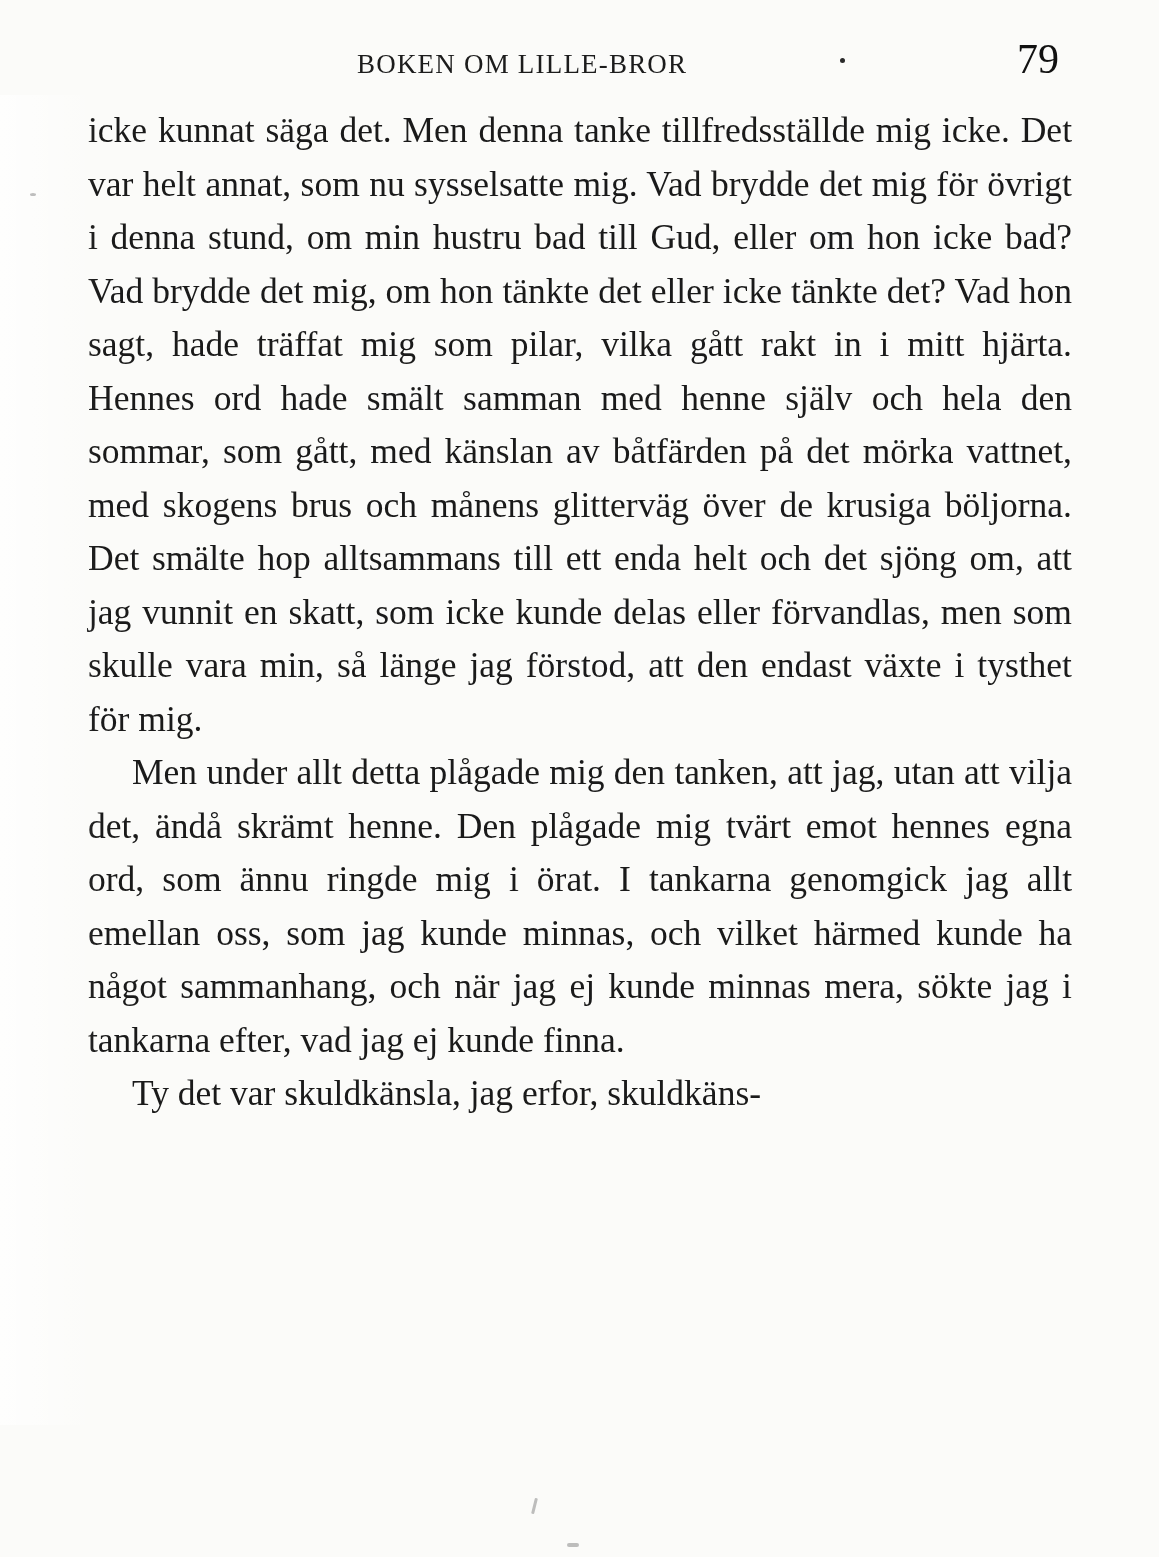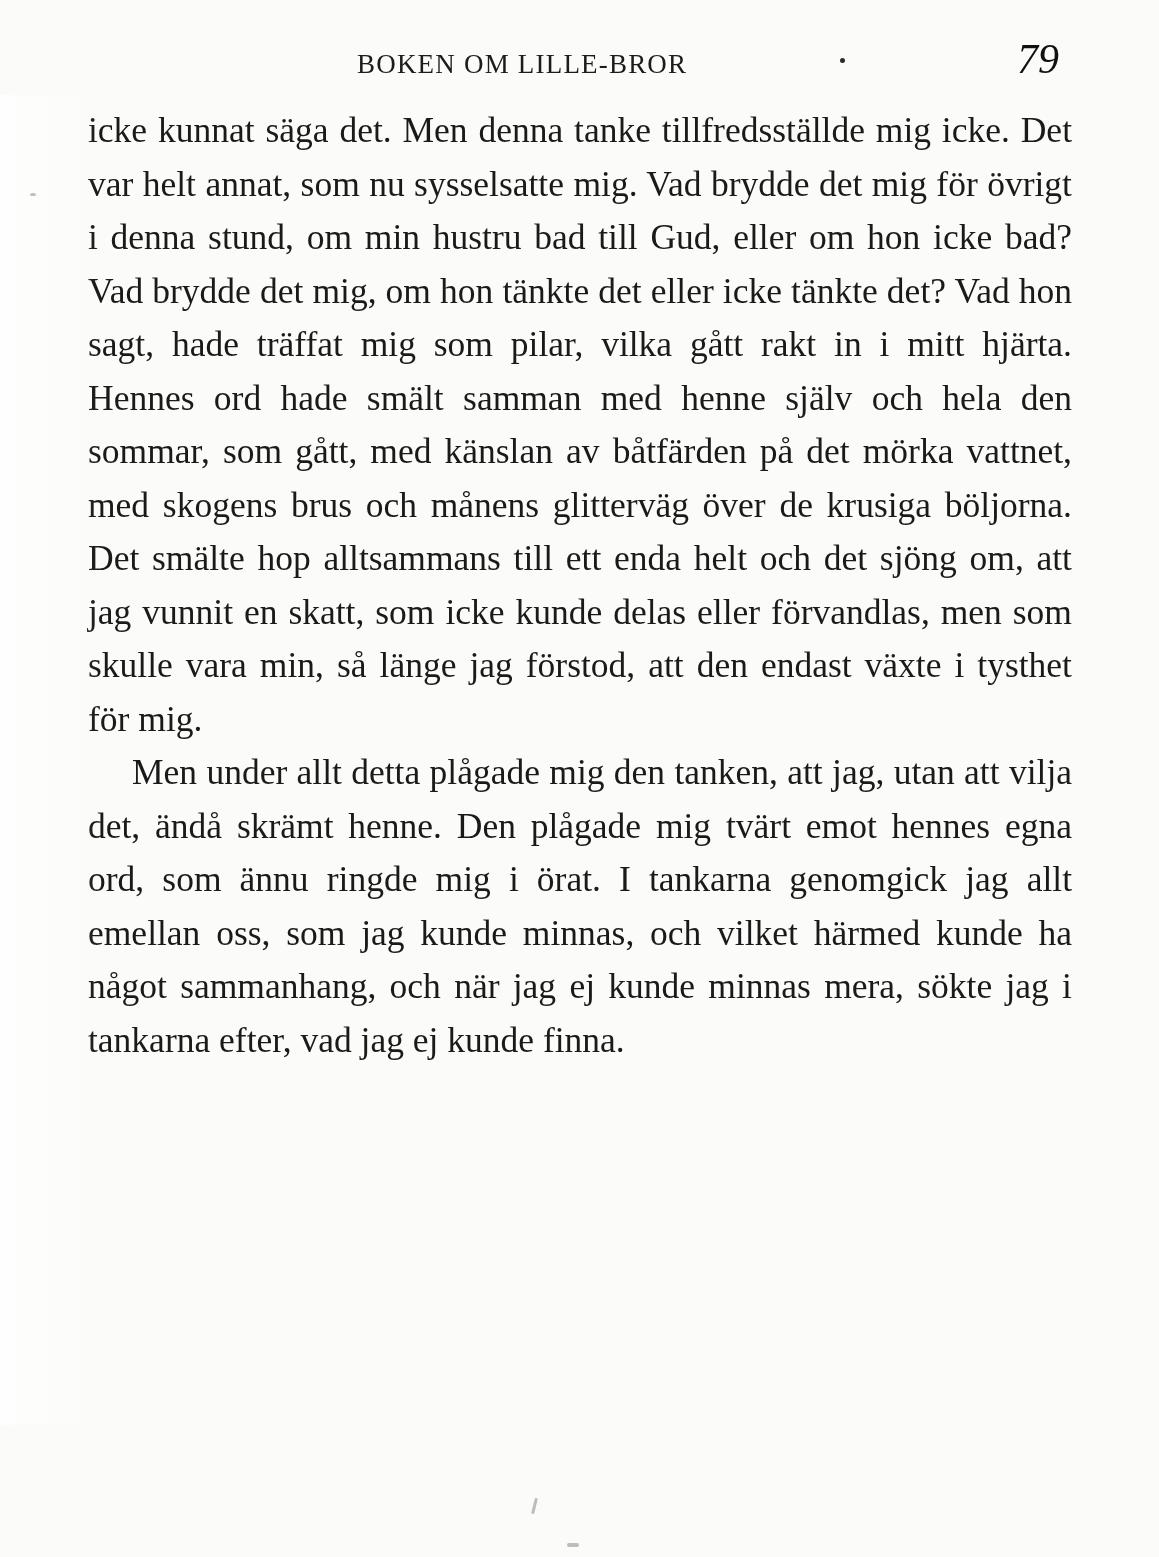--- a/index.html
+++ b/index.html
@@ -48,21 +48,20 @@
     height: 5px;
     background: #2a2a2a;
     border-radius: 50%;
   }
   .page-number {
     font-family: "Liberation Serif", serif;
     font-size: 42px;
     color: #111;
     line-height: 1;
     margin-right: 8px;
-    font-style: italic;
   }
   .body-text {
     position: absolute;
     left: 88px;
     top: 104px;
     width: 984px;
   }
   .para {
     margin: 0;
     font-size: 35.5px;
@@ -104,20 +103,21 @@
 
   <div class="header">
     <div class="running-title">BOKEN OM LILLE-BROR</div>
     <div class="header-dot"></div>
     <div class="page-number">79</div>
   </div>
 
   <div class="body-text">
     <p class="para">icke kunnat säga det. Men denna tanke tillfredsställde mig icke. Det var helt annat, som nu sysselsatte mig. Vad brydde det mig för övrigt i denna stund, om min hustru bad till Gud, eller om hon icke bad? Vad brydde det mig, om hon tänkte det eller icke tänkte det? Vad hon sagt, hade träffat mig som pilar, vilka gått rakt in i mitt hjärta. Hennes ord hade smält samman med henne själv och hela den sommar, som gått, med känslan av båtfärden på det mörka vattnet, med skogens brus och månens glitterväg över de krusiga böljorna. Det smälte hop alltsammans till ett enda helt och det sjöng om, att jag vunnit en skatt, som icke kunde delas eller förvandlas, men som skulle vara min, så länge jag förstod, att den endast växte i tysthet för mig.</p>
     <p class="para indent">Men under allt detta plågade mig den tanken, att jag, utan att vilja det, ändå skrämt henne. Den plågade mig tvärt emot hennes egna ord, som ännu ringde mig i örat. I tankarna genomgick jag allt emellan oss, som jag kunde minnas, och vilket härmed kunde ha något sammanhang, och när jag ej kunde minnas mera, sökte jag i tankarna efter, vad jag ej kunde finna.</p>
+    <p class="para indent">Ty det var skuldkänsla, jag erfor, skuldkäns-</p>
   </div>
 
   <div class="left-fade"></div>
   <div class="speck speck-a"></div>
   <div class="speck speck-b"></div>
   <div class="speck speck-c"></div>
 
 </div>
 
 </body></html>

